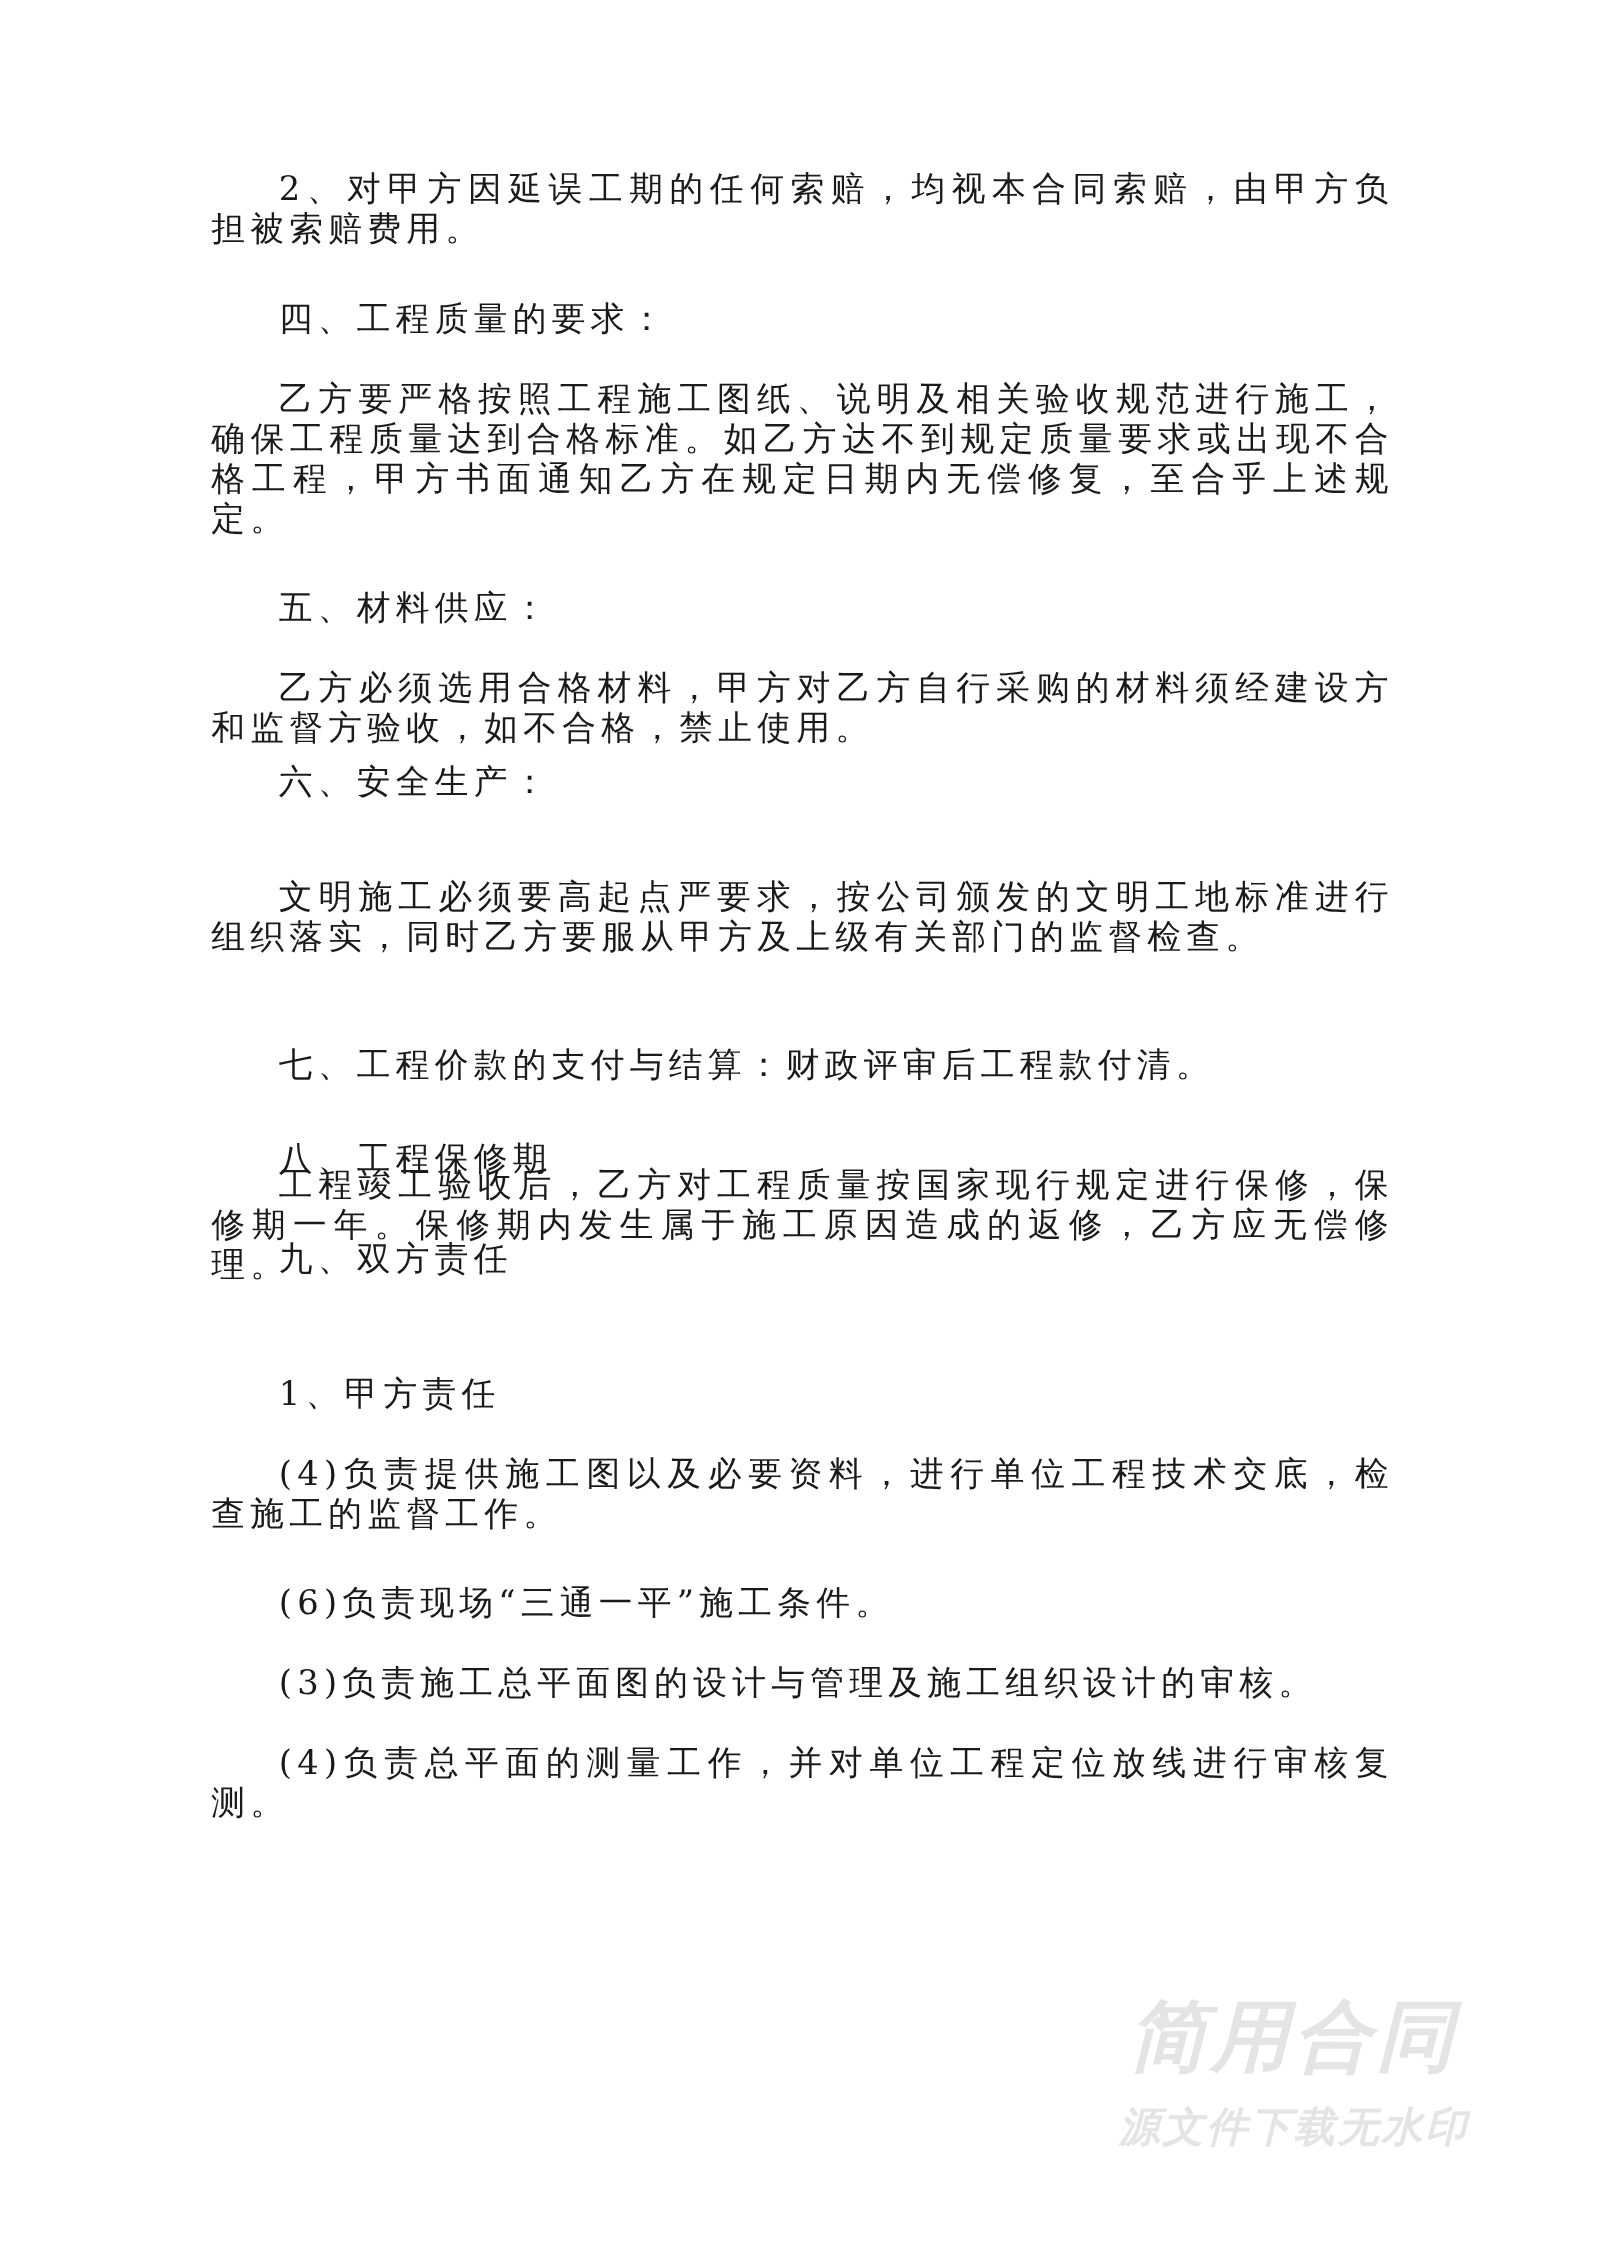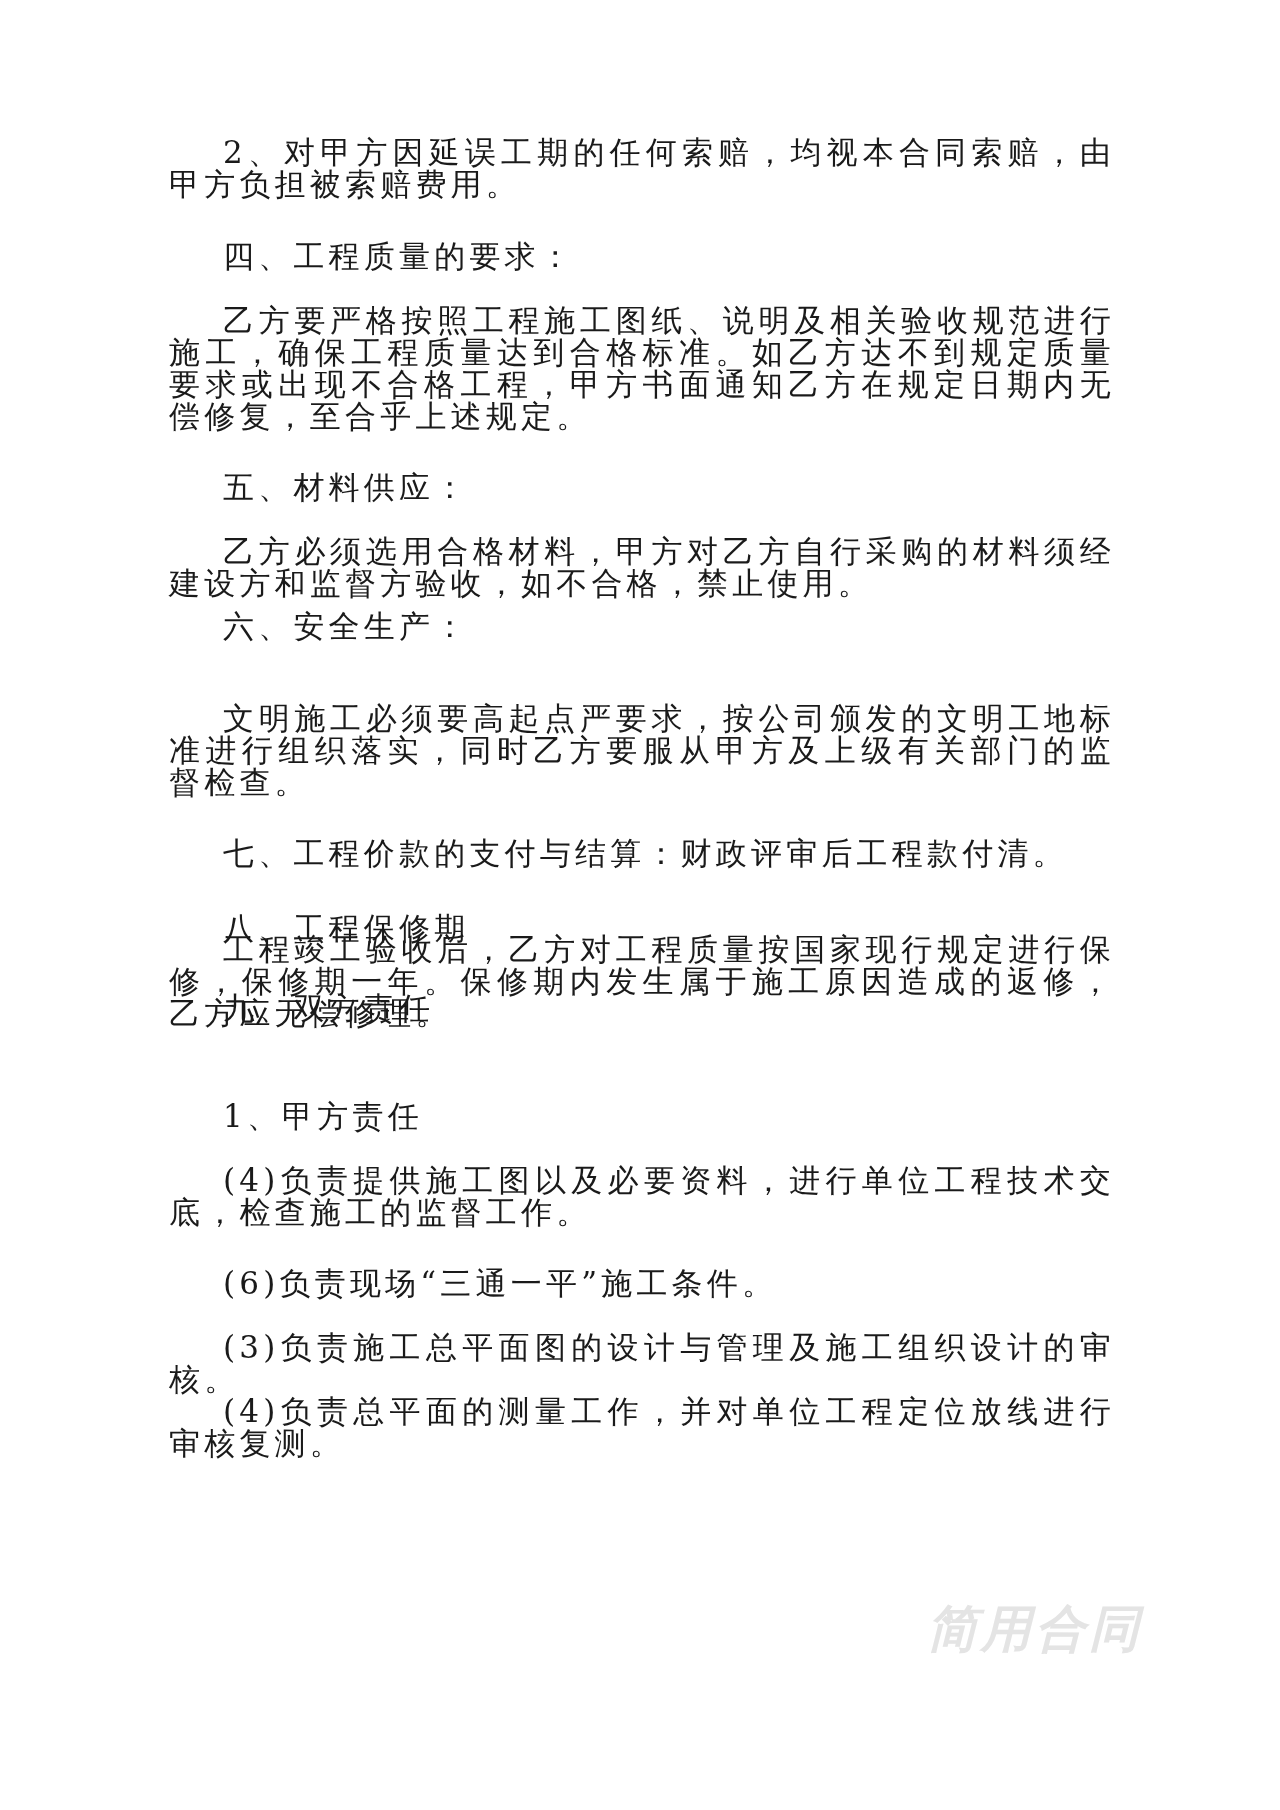--- a/index.html
+++ b/index.html
@@ -13,21 +13,21 @@
   }
   .page {
     position: absolute;
     left: 169px; top: 0;
     width: 946px;
   }
   .p {
     position: absolute;
     left: 0;
     width: 946px;
-    font-size: 31px;
+    font-size: 27px;
     line-height: 32px;
     letter-spacing: 4.2px;
     text-indent: 54px;
     text-align: justify;
     text-align-last: left;
     margin: 0;
     white-space: normal;
     word-break: break-all;
   }
   .watermark {
@@ -35,21 +35,21 @@
     left: 885px;
     top: 1594px;
     width: 300px;
     text-align: center;
     color: #e4e4e4;
     font-family: "DejaVu Sans", "Liberation Sans", sans-serif;
     font-weight: bold;
     font-style: italic;
     pointer-events: none;
   }
-  .wm-main { font-size: 50px; line-height: 70px; letter-spacing: 4px; display:block; }
+  .wm-main { font-size: 62px; line-height: 70px; letter-spacing: 4px; display:block; }
   .wm-sub { font-size: 33px; line-height: 40px; letter-spacing: 2px; margin-top: 18px; display:block; }
 </style>
 </head>
 <body>
 
 <div class="page">
   <p class="p" style="top:136px">2、对甲方因延误工期的任何索赔，均视本合同索赔，由甲方负担被索赔费用。</p>
   <p class="p" style="top:240px">四、工程质量的要求：</p>
   <p class="p" style="top:304px">乙方要严格按照工程施工图纸、说明及相关验收规范进行施工，确保工程质量达到合格标准。如乙方达不到规定质量要求或出现不合格工程，甲方书面通知乙方在规定日期内无偿修复，至合乎上述规定。</p>
   <p class="p" style="top:471px">五、材料供应：</p>
@@ -62,13 +62,14 @@
   <p class="p" style="top:992px">九、双方责任</p>
   <p class="p" style="top:1100px">1、甲方责任</p>
   <p class="p" style="top:1164px">(4)负责提供施工图以及必要资料，进行单位工程技术交底，检查施工的监督工作。</p>
   <p class="p" style="top:1267px">(6)负责现场“三通一平”施工条件。</p>
   <p class="p" style="top:1331px">(3)负责施工总平面图的设计与管理及施工组织设计的审核。</p>
   <p class="p" style="top:1395px">(4)负责总平面的测量工作，并对单位工程定位放线进行审核复测。</p>
 </div>
 
 <div class="watermark">
   <span class="wm-main">简用合同</span>
+  <span class="wm-sub">源文件下载无水印</span>
 </div>
 
 </body></html>

